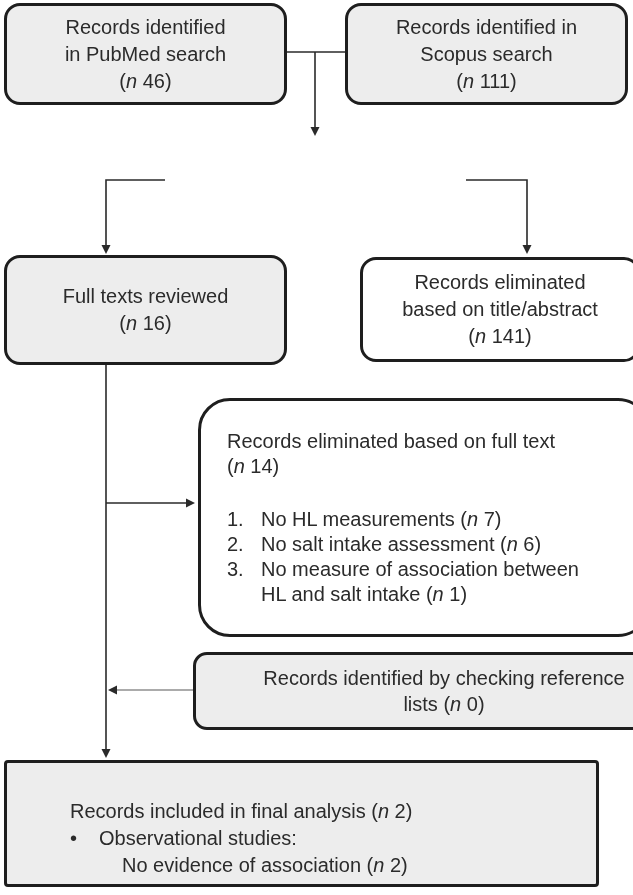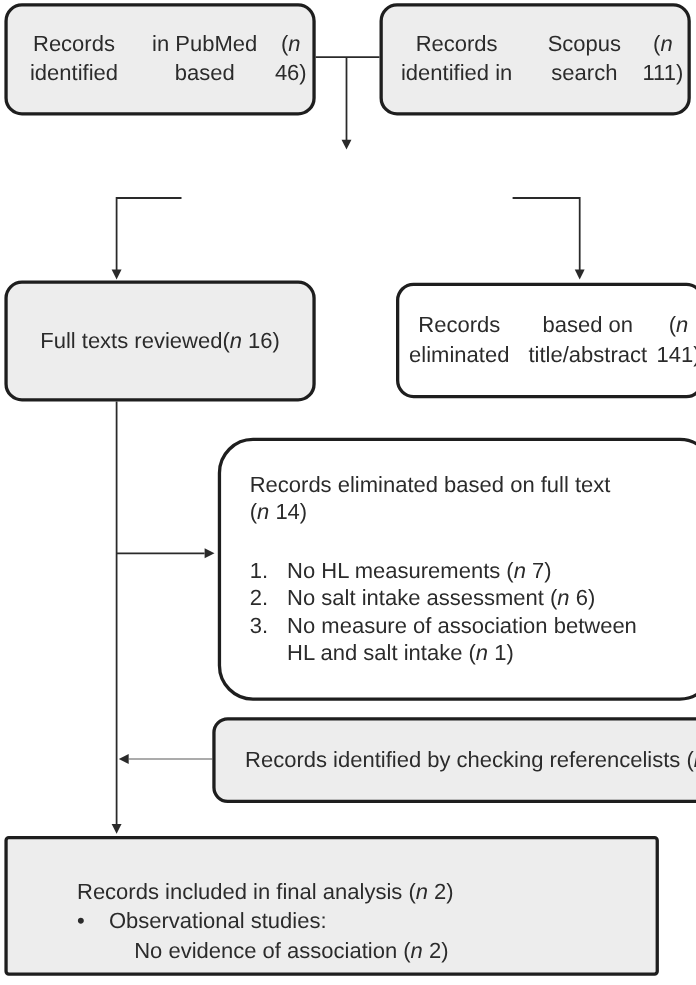--- a/index.html
+++ b/index.html
@@ -4,21 +4,21 @@
 <style>
   html,body{margin:0;padding:0;background:#ffffff;}
   #stage{
     position:relative;width:633px;height:895px;background:#ffffff;overflow:hidden;
     font-family:"Liberation Sans","DejaVu Sans",sans-serif;color:#2b2b2b;
   }
   #connectors{position:absolute;left:0;top:0;z-index:0;}
   .box{
     position:absolute;box-sizing:border-box;z-index:1;
     border:3px solid #1e1e1e;background:#ededed;border-radius:16px;
-    display:flex;flex-direction:row;align-items:center;justify-content:center;
+    display:flex;flex-direction:column;align-items:center;justify-content:center;
     text-align:center;font-size:20px;line-height:27px;
   }
   .box.white{background:#ffffff;}
   #box-pubmed{left:4px;top:3px;width:283px;height:102px;}
   #box-scopus{left:345px;top:3px;width:283px;height:102px;}
   #box-total{left:165px;top:137px;width:301px;height:86px;border-radius:14px;}
   #box-fulltexts{left:4px;top:255px;width:283px;height:110px;}
   #box-titleabstract{left:360px;top:257px;width:280px;height:105px;}
   #box-ftelim{
     left:198px;top:398px;width:452px;height:239px;border-radius:32px;
@@ -57,21 +57,21 @@
       <polygon points="101.5,245 110.5,245 106,254"></polygon>
       <polygon points="522.5,245 531.5,245 527,254"></polygon>
       <polygon points="101.5,749 110.5,749 106,758"></polygon>
       <polygon points="186,498.5 186,507.5 195,503"></polygon>
       <polygon points="117,685.5 117,694.5 108,690"></polygon>
     </g>
   </svg>
 
   <div class="box" id="box-pubmed">
     <div>Records identified</div>
-    <div>in PubMed based</div>
+    <div>in PubMed search</div>
     <div>(<i>n</i> 46)</div>
   </div>
 
   <div class="box" id="box-scopus">
     <div>Records identified in</div>
     <div>Scopus search</div>
     <div>(<i>n</i> 111)</div>
   </div>
 
 

